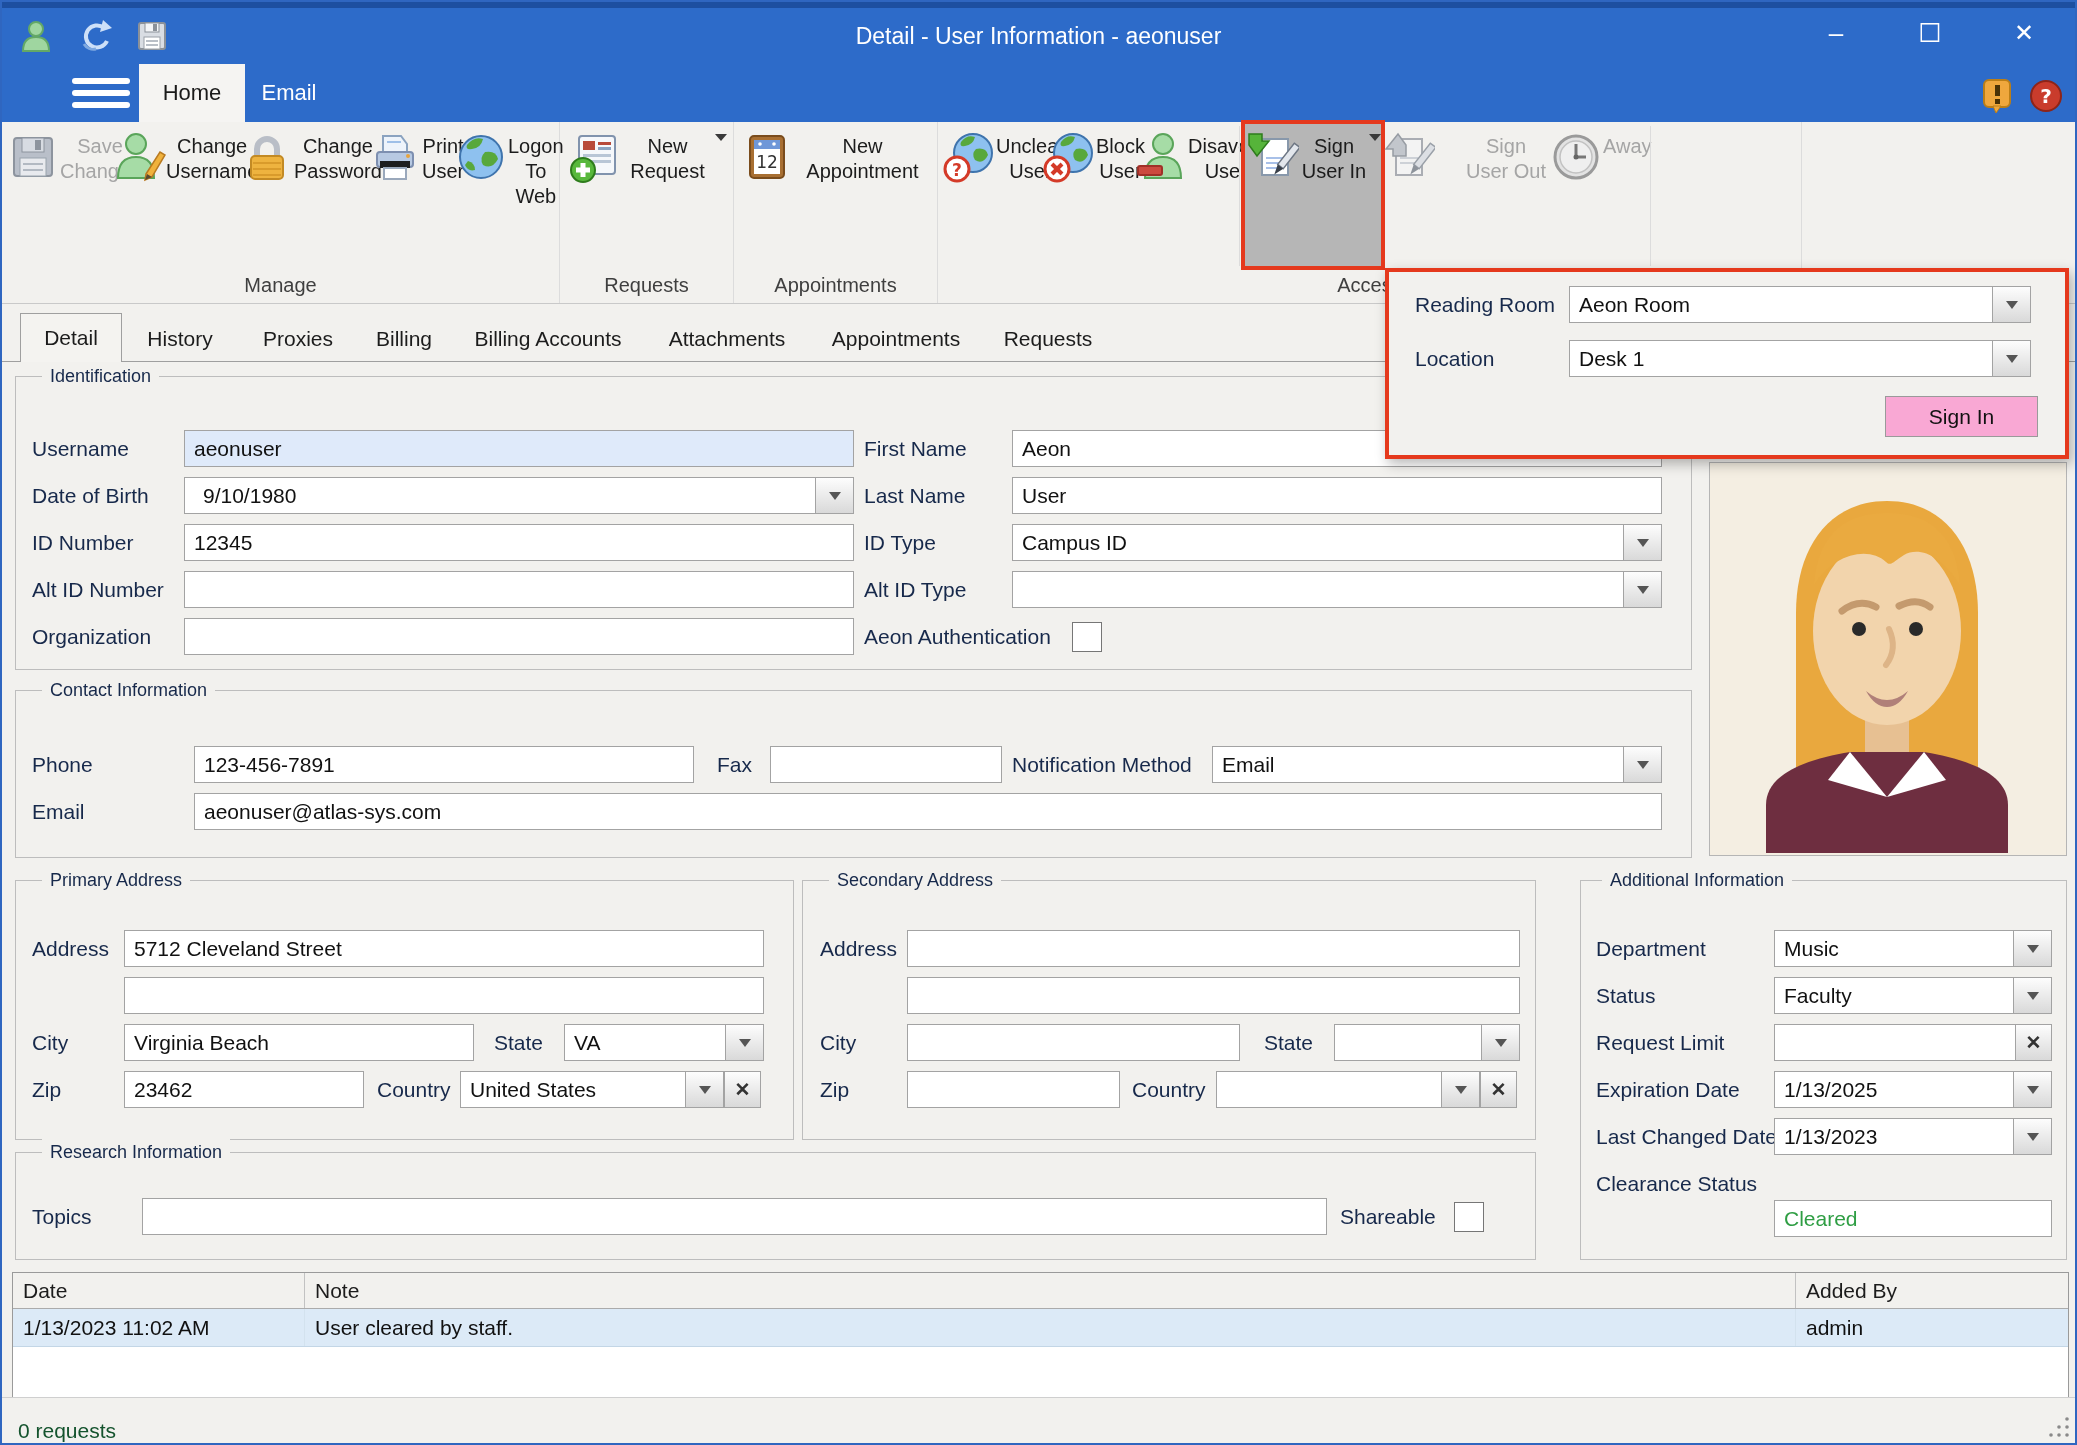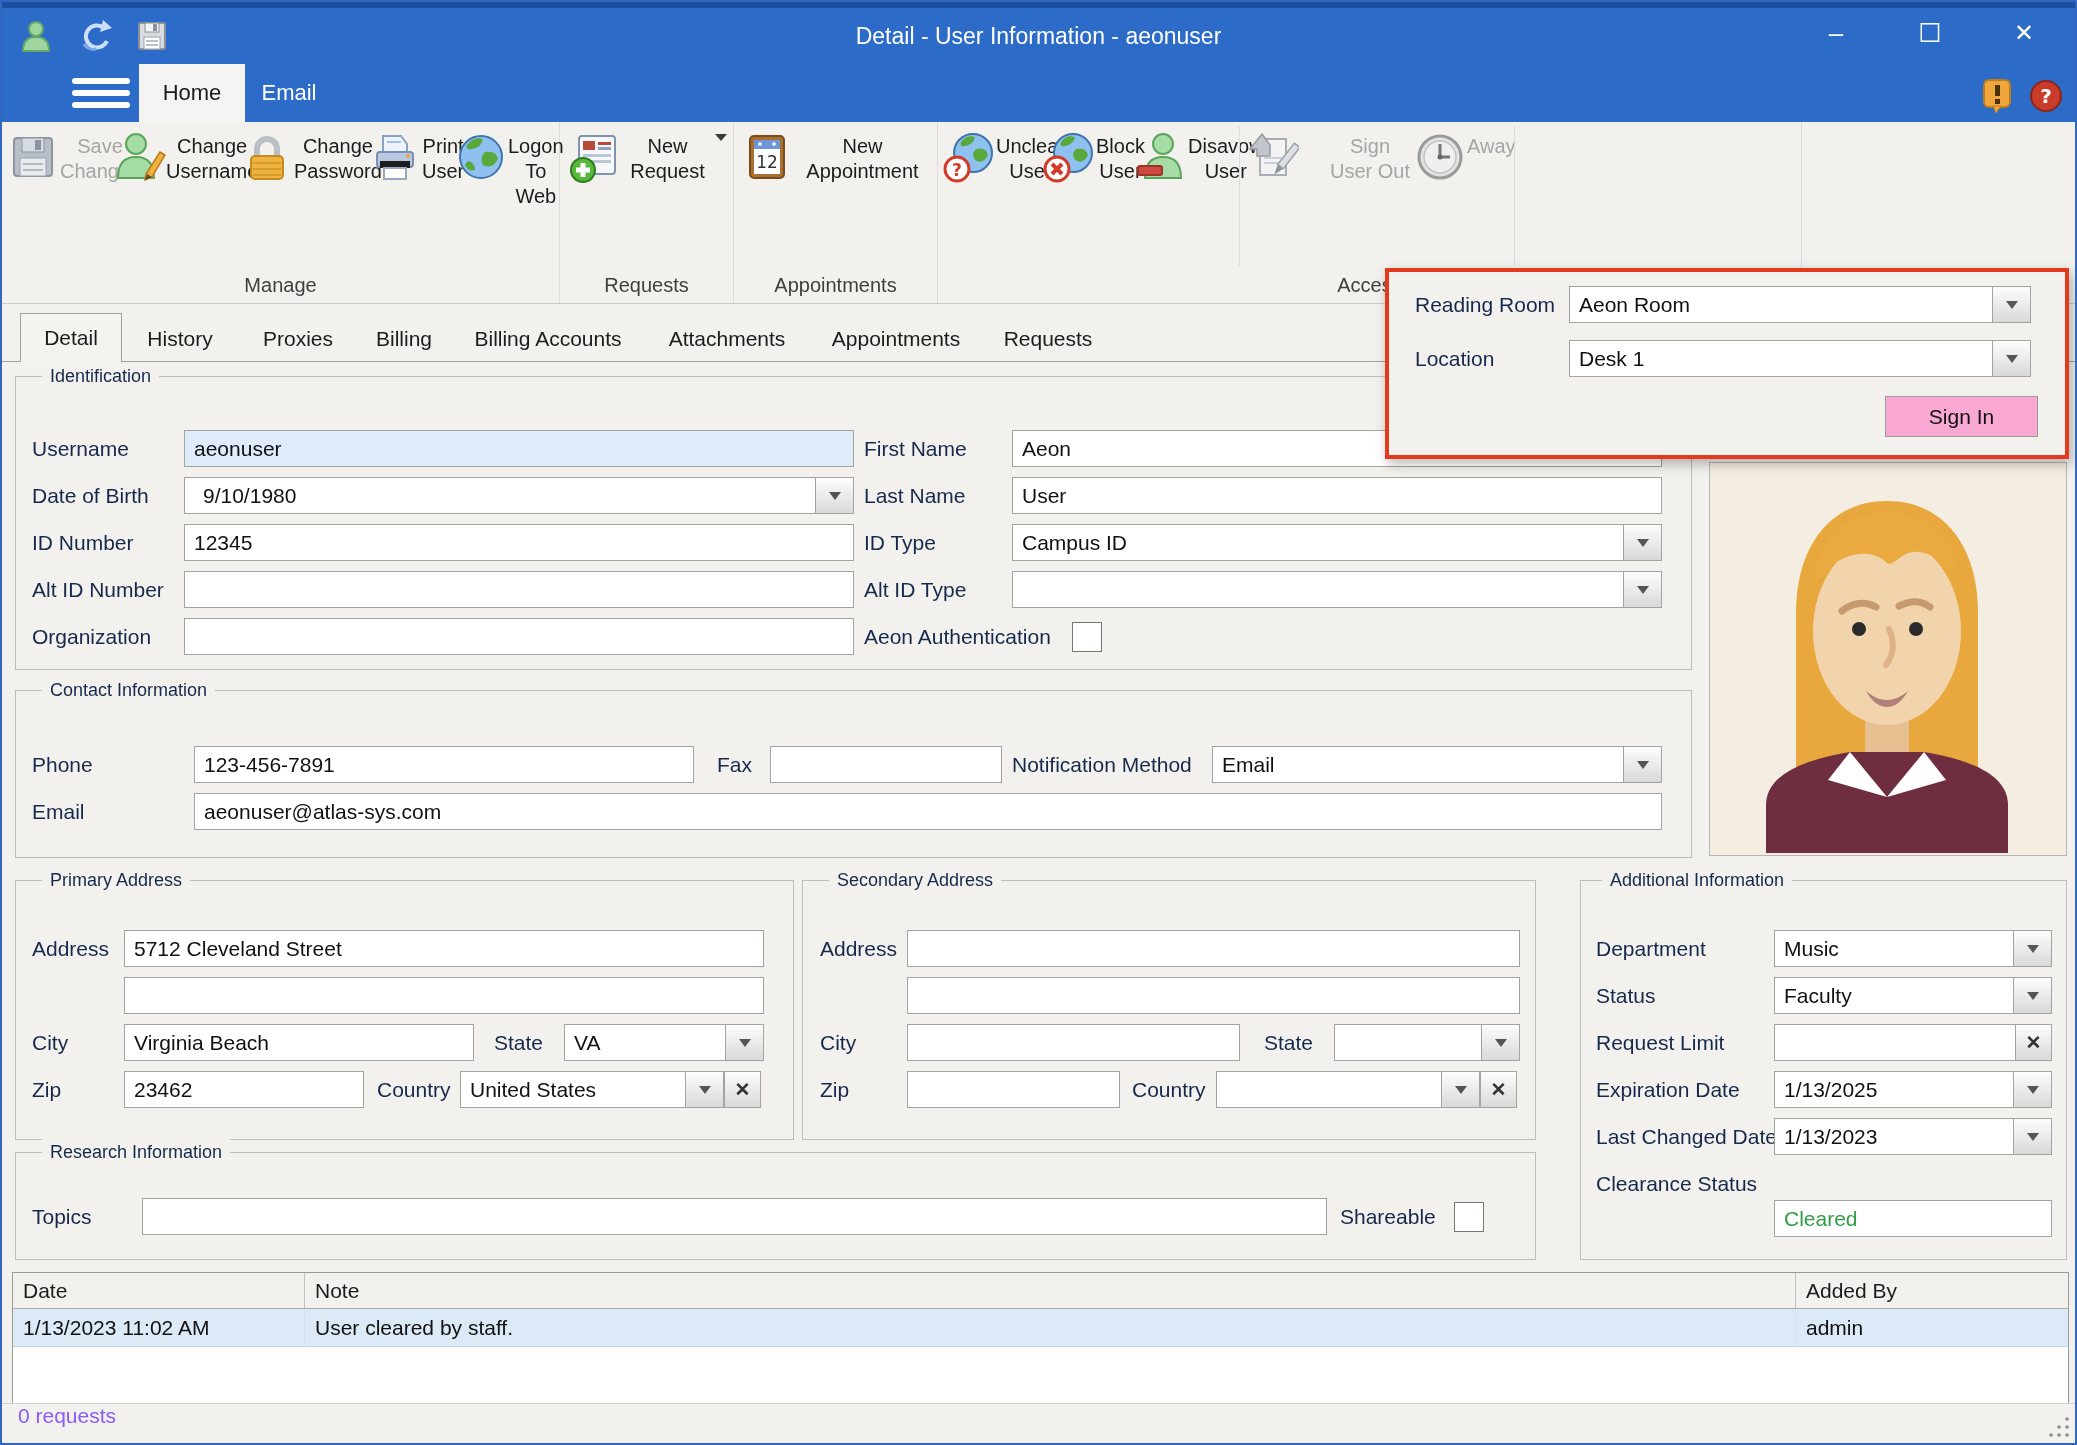--- a/index.html
+++ b/index.html
@@ -49,21 +49,21 @@
   .xbtn{position:absolute;height:37px;width:37px;background:linear-gradient(#fdfdfd,#d9d9d9);border:1px solid #a3a3a3;box-sizing:border-box;display:flex;align-items:center;justify-content:center;font-size:19px;font-weight:bold;color:#333;z-index:1;}
   .cb{position:absolute;width:30px;height:30px;background:#fff;border:1px solid #767676;box-sizing:border-box;z-index:1;}
   .photo{position:absolute;left:1707px;top:460px;width:356px;height:392px;border:1px solid #b5b5b5;background:#f4eee2;z-index:1;}
   
   .ntable{position:absolute;left:10px;top:1270px;width:2057px;height:136px;border:1px solid #9a9a9a;background:#fff;box-sizing:border-box;}
   .nhead{position:absolute;left:0;top:0;right:0;height:36px;background:#f2f1ee;border-bottom:1px solid #ababab;box-sizing:border-box;}
   .nhc{position:absolute;top:0;height:35px;line-height:35px;font-size:21px;color:#1c1c1c;padding-left:10px;border-right:1px solid #c2c2c2;box-sizing:border-box;overflow:hidden;}
   .nrow{position:absolute;left:0;top:36px;right:0;height:38px;background:#dceaf7;border-bottom:1px solid #c3d6e6;box-sizing:border-box;}
   .ncell{position:absolute;top:0;height:37px;line-height:37px;font-size:21px;color:#111;padding-left:10px;border-right:1px solid #d3e2ee;box-sizing:border-box;white-space:nowrap;}
   
-  .statusbar{position:absolute;left:0;right:0;bottom:0;height:40px;background:#f2f1ee;border-top:1px solid #cfcfcf;font-size:21px;color:#8b5cf6;display:flex;align-items:flex-start;padding:0 16px;box-sizing:border-box;}
+  .statusbar{position:absolute;left:0;right:0;bottom:0;height:46px;background:#f2f1ee;border-top:1px solid #cfcfcf;font-size:21px;color:#14532d;display:flex;align-items:flex-end;padding:0 16px;box-sizing:border-box;}
   .grip{position:absolute;right:4px;bottom:4px;width:24px;height:24px;}
   
   .popup{position:absolute;left:1383px;top:266px;width:684px;height:191px;background:#f2f1ee;border:4px solid #e5391d;box-sizing:border-box;z-index:60;box-shadow:3px 5px 12px rgba(0,0,0,.28);}
   .popup .lbl{color:#17294b;}
   .pbtn{position:absolute;left:496px;top:124px;width:153px;height:41px;background:#f9a8d4;border:1px solid #9a9a9a;box-sizing:border-box;font-size:21px;color:#111;display:flex;align-items:center;justify-content:center;}
   .green{color:#2f9e44;}
 </style>
 </head>
 <body>
 
@@ -250,20 +250,35 @@
         </div>
         <div class="rbtn" style="width:100px;">
           <svg class="ricon" viewBox="0 0 54 54">
               <circle cx="29" cy="14" r="10" fill="#a6dca6" stroke="#5aa55a" stroke-width="2"></circle>
               <path d="M11,48 Q11,27 29,27 Q47,27 47,48 Z" fill="#a6dca6" stroke="#5aa55a" stroke-width="2"></path>
               <rect x="4" y="36" width="24" height="9" rx="2" fill="#cc4a3f" stroke="#a03028" stroke-width="2"></rect>
             </svg>
           <span class="rlabel">Disavow User</span>
         </div>
         <div class="vsep"></div>
+        <div class="rbtn signin" style="width:136px;">
+          <svg class="ricon" viewBox="0 0 54 54">
+              <rect x="17" y="9" width="26" height="36" fill="#fff" stroke="#8898ab" stroke-width="2"></rect>
+              <line x1="21" y1="28" x2="39" y2="28" stroke="#a8c0e8" stroke-width="2"></line>
+              <line x1="21" y1="33" x2="39" y2="33" stroke="#a8c0e8" stroke-width="2"></line>
+              <line x1="21" y1="38" x2="33" y2="38" stroke="#a8c0e8" stroke-width="2"></line>
+              <polygon points="4,4 17,4 17,11 24,11 12,26 4,15" fill="#56b43a" stroke="#2e7c1c" stroke-width="1.5"></polygon>
+              <g transform="rotate(38 40 30)">
+                <rect x="37" y="11" width="7" height="27" fill="#e2e6ec" stroke="#6d7683" stroke-width="1.5"></rect>
+                <polygon points="37,38 44,38 40.5,48" fill="#39404a"></polygon>
+              </g>
+            </svg>
+          <span class="rlabel">Sign User In</span>
+          <span class="rdd"></span>
+        </div>
         <div class="rbtn disabled" style="width:168px;gap:28px;">
           <svg class="ricon" viewBox="0 0 54 54">
               <rect x="15" y="9" width="26" height="36" fill="#f3f3f3" stroke="#aaadb3" stroke-width="2"></rect>
               <line x1="19" y1="28" x2="37" y2="28" stroke="#cdd1d7" stroke-width="2"></line>
               <line x1="19" y1="33" x2="37" y2="33" stroke="#cdd1d7" stroke-width="2"></line>
               <polygon points="25,26 12,26 12,19 5,19 17,4 25,15" fill="#c2c6cc" stroke="#979ca3" stroke-width="1.5"></polygon>
               <g transform="rotate(38 40 30)">
                 <rect x="37" y="11" width="7" height="27" fill="#dcdfe4" stroke="#9aa0a8" stroke-width="1.5"></rect>
                 <polygon points="37,38 44,38 40.5,48" fill="#8d939b"></polygon>
               </g>

